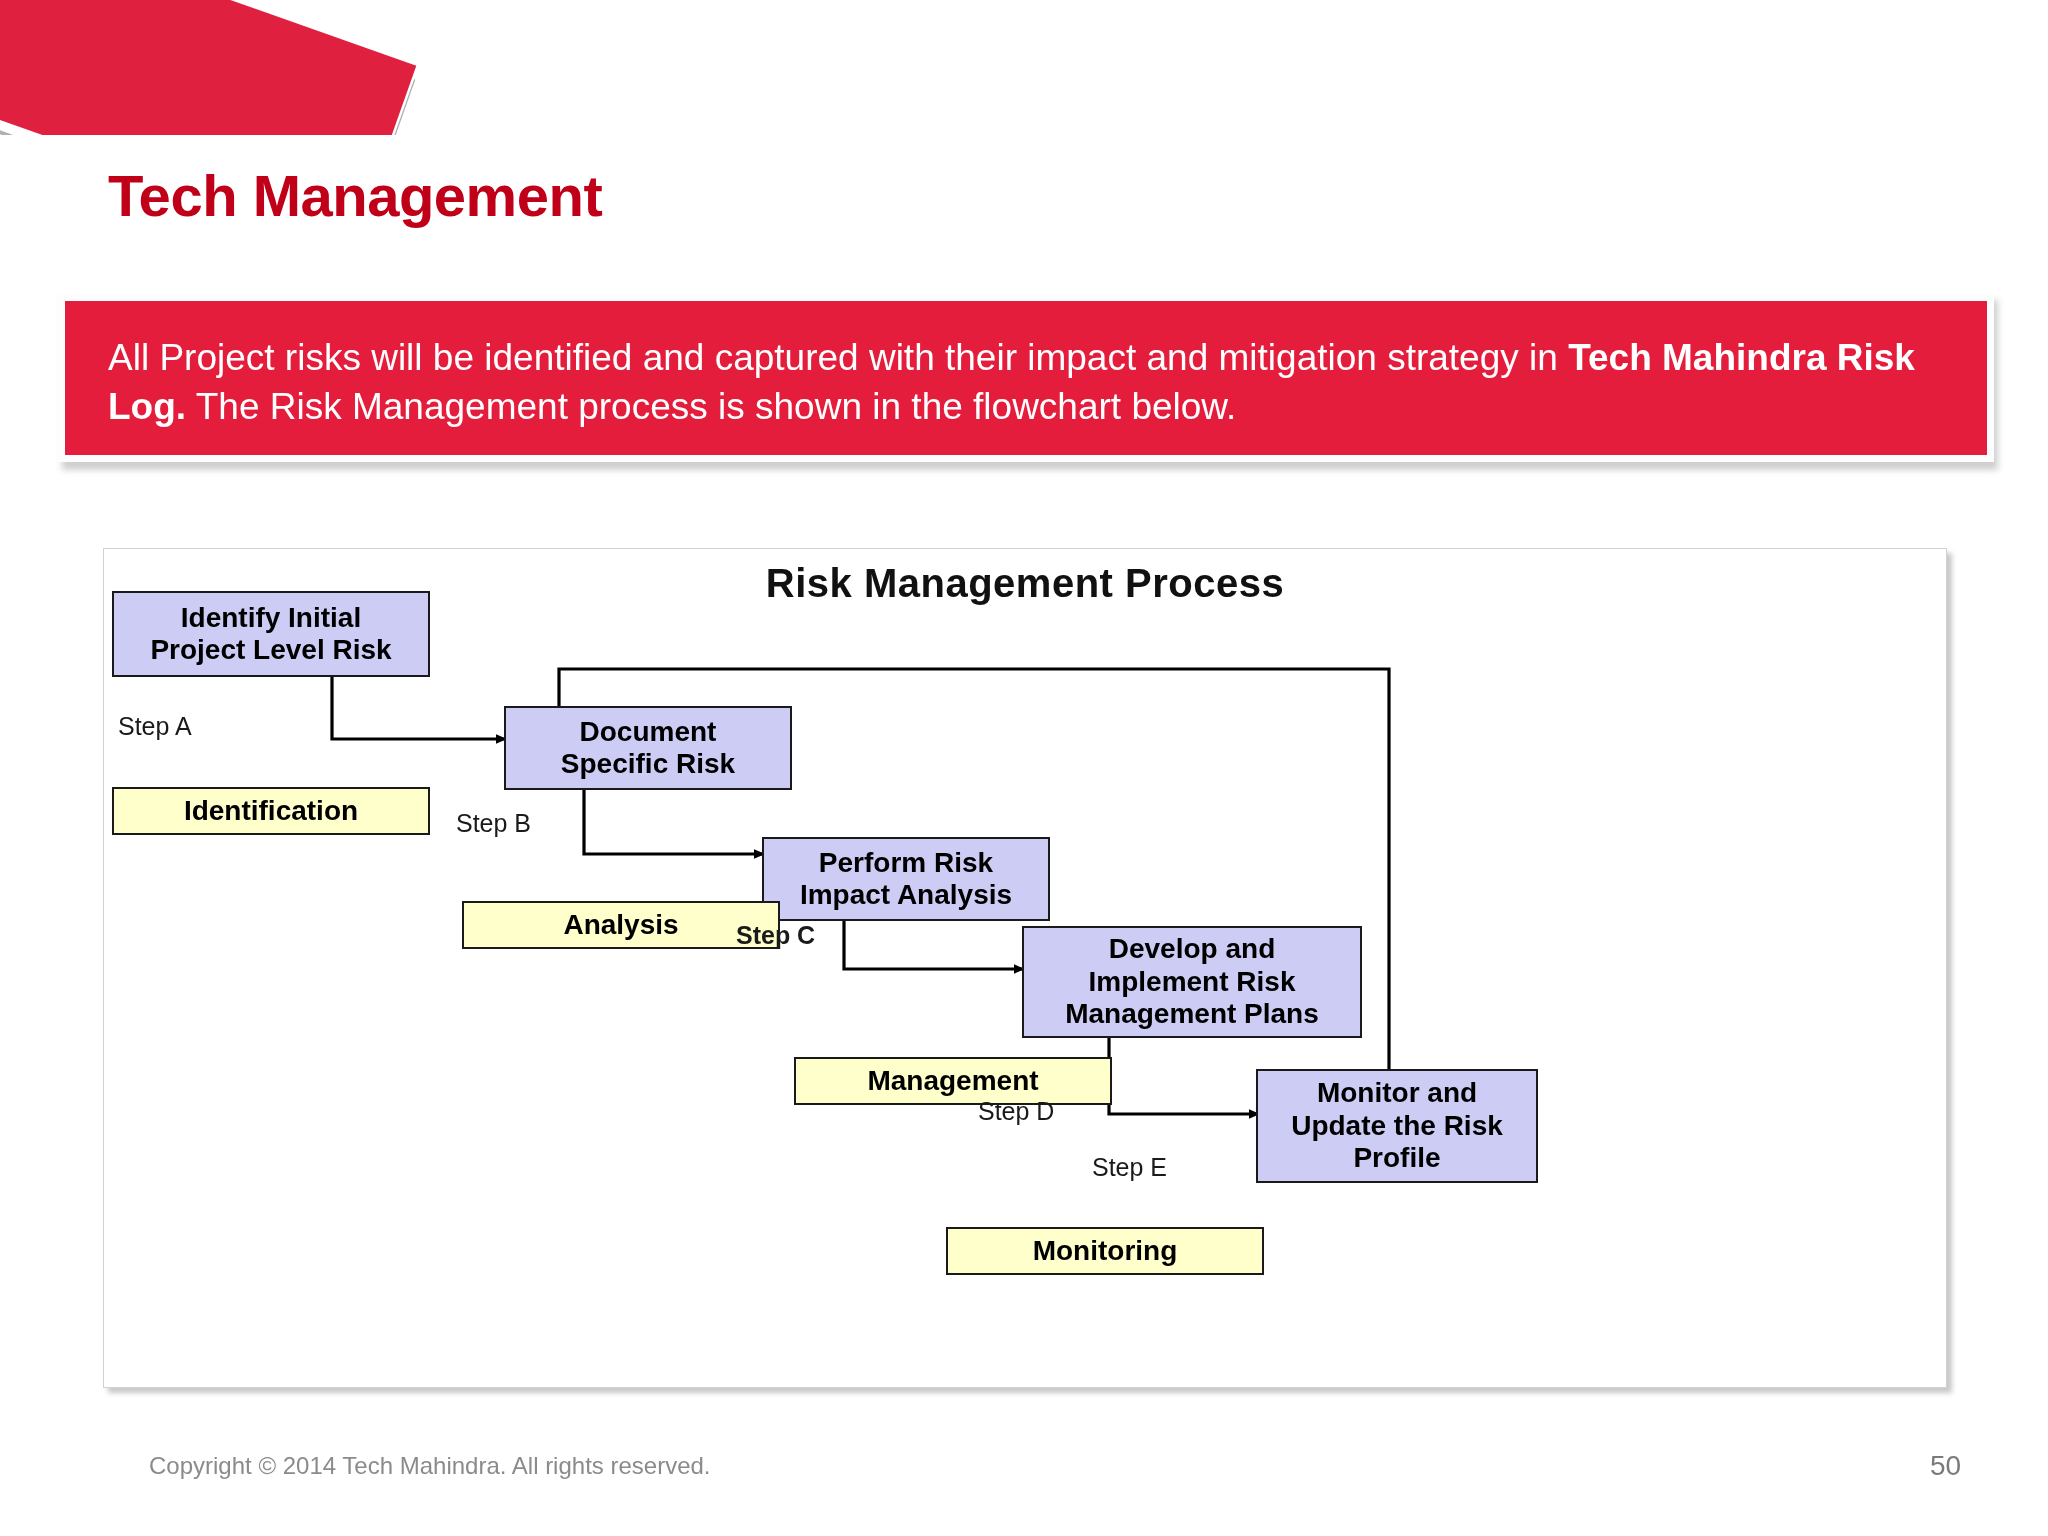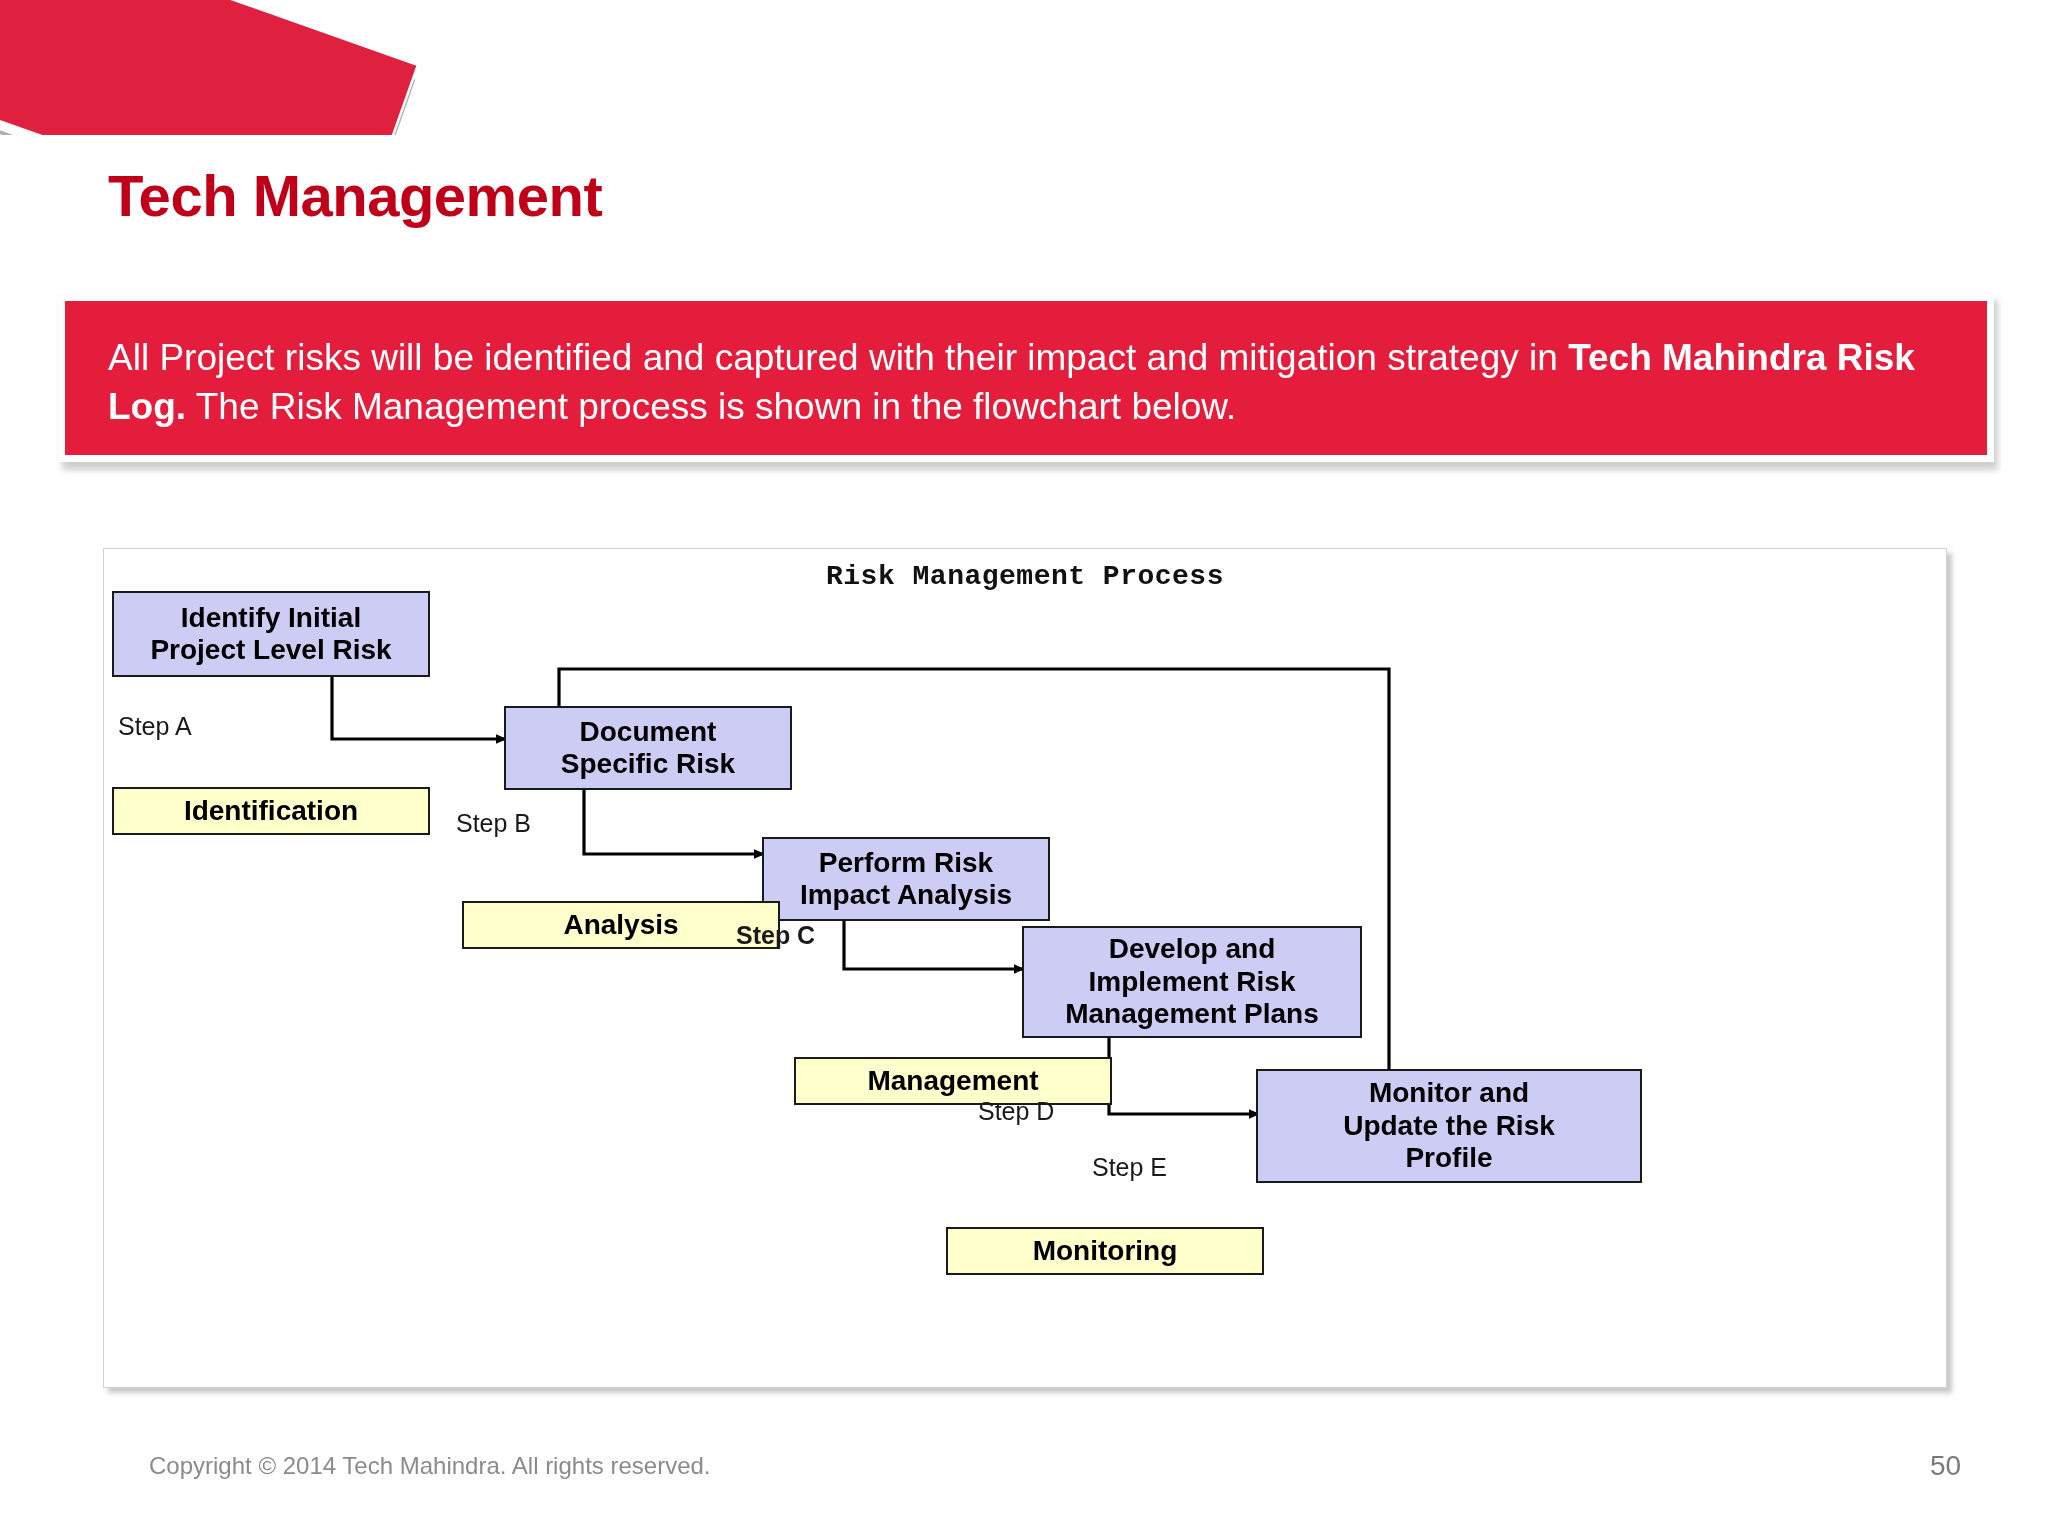--- a/index.html
+++ b/index.html
@@ -121,25 +121,24 @@
     border: 1px solid #d2d2d2;
     box-sizing: border-box;
     overflow: hidden;
   }
 
   .chart-title {
     position: absolute;
     left: 0; right: 0;
     top: 12px;
     text-align: center;
-    font-size: 28px;
+    font-size: 40px;
     font-weight: bold;
     color: #111111;
     letter-spacing: 0.5px;
-    font-family: Liberation Mono, monospace;
   }
 
   
   .fbox {
     position: absolute;
     box-sizing: border-box;
     border: 2px solid #1a1a1a;
     display: flex;
     align-items: center;
     justify-content: center;
@@ -238,21 +237,21 @@
   </div>
 
   <div class="fbox blue" style="left:658px; top:288px; width:288px; height:84px;">
     <span>Perform Risk<br>Impact Analysis</span>
   </div>
 
   <div class="fbox blue" style="left:918px; top:377px; width:340px; height:112px;">
     <span>Develop and<br>Implement Risk<br>Management Plans</span>
   </div>
 
-  <div class="fbox blue" style="left:1152px; top:520px; width:386px; height:114px;">
+  <div class="fbox blue" style="left:1152px; top:520px; width:282px; height:114px;">
     <span>Monitor and<br>Update the Risk<br>Profile</span>
   </div>
 
   <div class="fbox yellow" style="left:8px;  top:238px; width:318px; height:48px;">
     <span>Identification</span>
   </div>
 
   <div class="fbox yellow" style="left:358px; top:352px; width:318px; height:48px;">
     <span>Analysis</span>
   </div>

